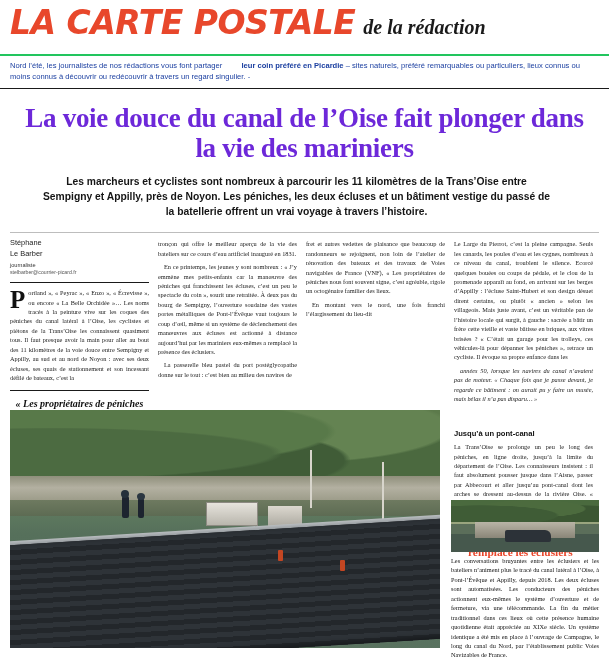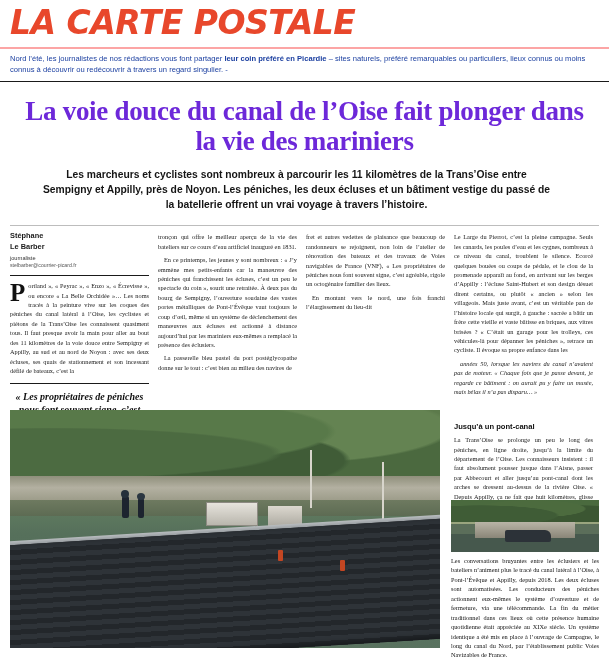--- a/index.html
+++ b/index.html
@@ -8,22 +8,22 @@
     width: 609px; height: 657px;
     background: #ffffff;
     font-family: "Liberation Serif", serif;
     color: #111111;
     overflow: hidden;
     position: relative;
   }
 
   
   .masthead {
-    padding: 6px 10px 8px 10px;
-    border-bottom: 2px solid #fca5a5;
+    padding: 6px 10px 15px 10px;
+    border-bottom: 2px solid #22c55e;
     display: flex;
     align-items: baseline;
     gap: 8px;
   }
   .masthead-main {
     font-family: "DejaVu Sans", sans-serif;
     font-weight: bold;
     font-style: italic;
     font-size: 33px;
     letter-spacing: -0.5px;
@@ -43,21 +43,21 @@
 
   
   .kicker {
     border-bottom: 1.5px solid #1a1a1a;
     padding: 4px 10px 6px 10px;
     font-family: "Liberation Sans", sans-serif;
     font-size: 7.6px;
     line-height: 1.45;
     color: #1b3fa0;
   }
-  .kicker b { color: #1b3fa0; }
+  .kicker b { color: #1b3fa0; margin-left: 17px; }
 
   
   .headline {
     text-align: center;
     font-family: "Liberation Serif", serif;
     font-weight: bold;
     font-size: 27px;
     line-height: 1.12;
     letter-spacing: -0.3px;
     padding: 14px 18px 6px 18px;
@@ -90,21 +90,21 @@
   .col {
     width: 139px;
     font-size: 6.3px;
     line-height: 1.5;
     text-align: justify;
     color: #1a1a1a;
   }
 
   .byline-name {
     font-family: "Liberation Sans", sans-serif;
-    font-weight: bold;
+    font-weight: normal;
     font-size: 7.4px;
     line-height: 1.2;
     margin-bottom: 2px;
   }
   .byline-role {
     font-family: "Liberation Sans", sans-serif;
     font-size: 5.6px;
     color: #333;
   }
   .byline-mail {
@@ -307,20 +307,21 @@
     font-size: 6.3px;
     line-height: 1.5;
     text-align: justify;
   }
 </style>
 </head>
 <body>
 
 <div class="masthead">
   <div class="masthead-main">LA CARTE POSTALE</div>
+  <div class="masthead-sub">de la rédaction</div>
 </div>
 
 <div class="kicker">
   <span>Nord l’été, les journalistes de nos rédactions vous font partager </span><b>leur coin préféré en Picardie</b><span> – sites naturels, préféré</span>
   <span>remarquables ou particuliers, lieux connus ou moins connus à découvrir ou redécouvrir à travers un regard singulier. -</span>
 </div>
 
 <div class="headline">La voie douce du canal de l’Oise fait plonger dans la vie des mariniers</div>
 
 <div class="chapeau">Les marcheurs et cyclistes sont nombreux à parcourir les 11 kilomètres de la Trans’Oise entre Sempigny et Appilly, près de Noyon. Les péniches, les deux écluses et un bâtiment vestige du passé de la batellerie offrent un vrai voyage à travers l’histoire.</div>

